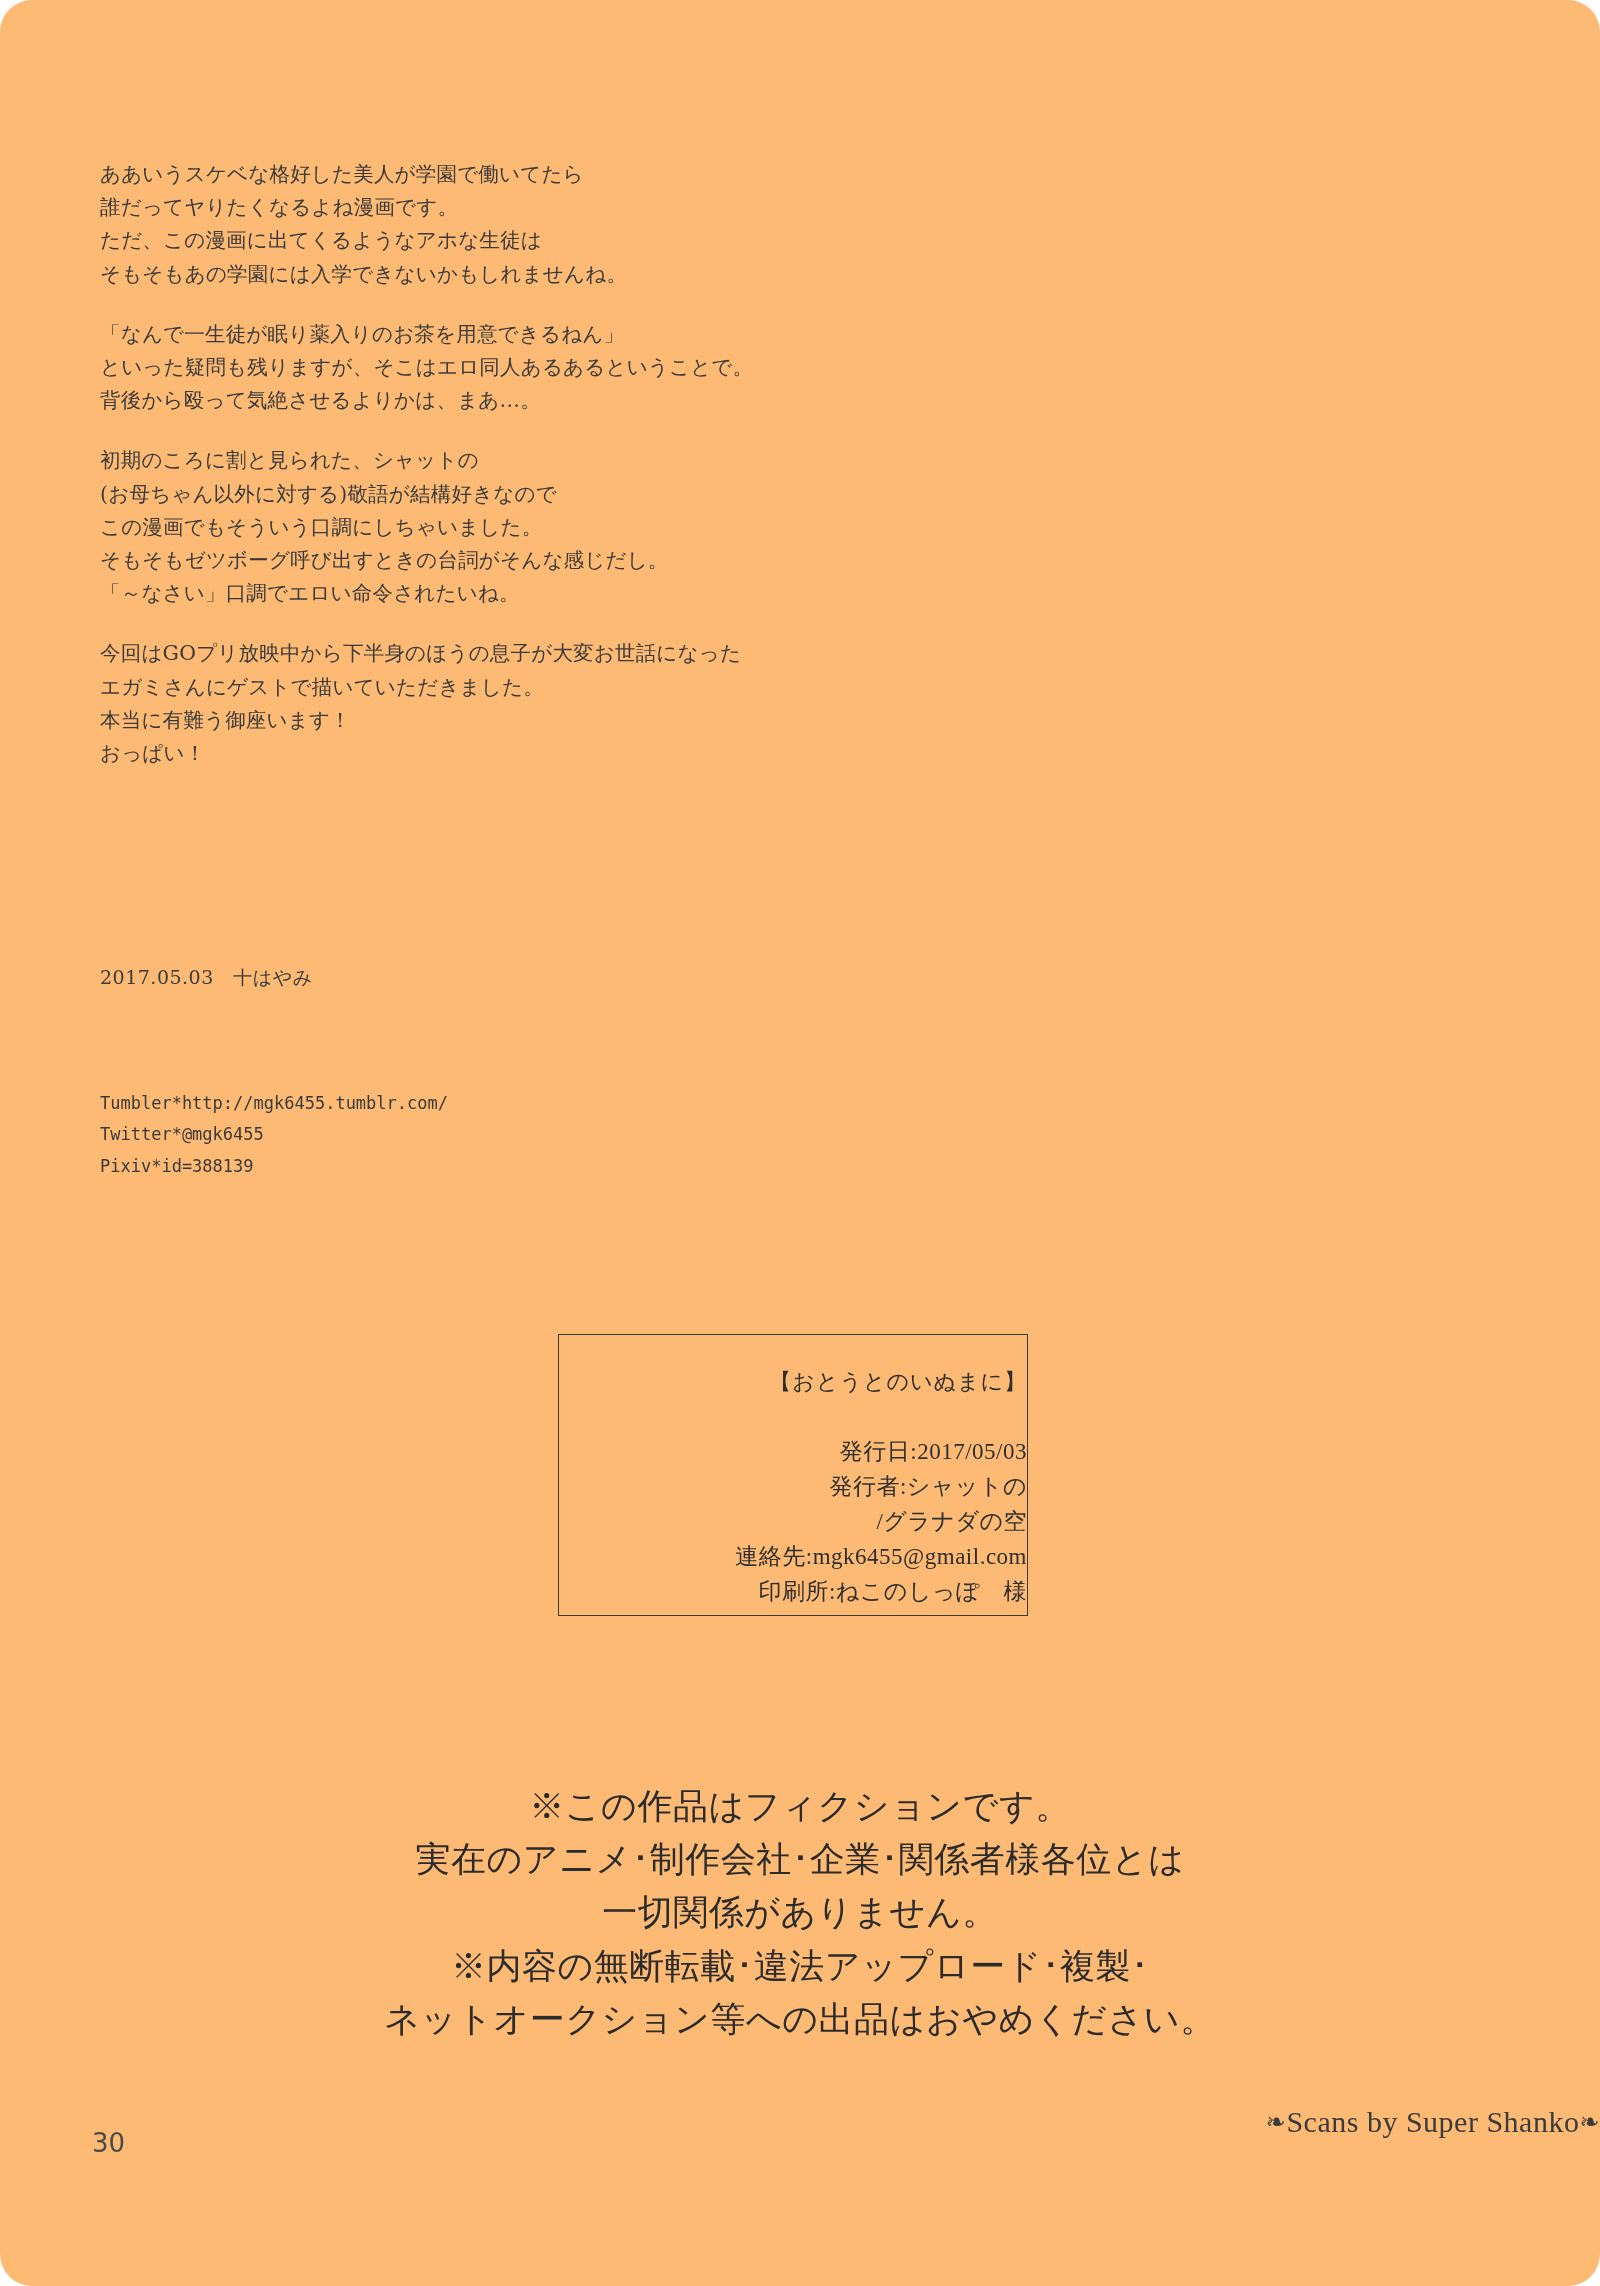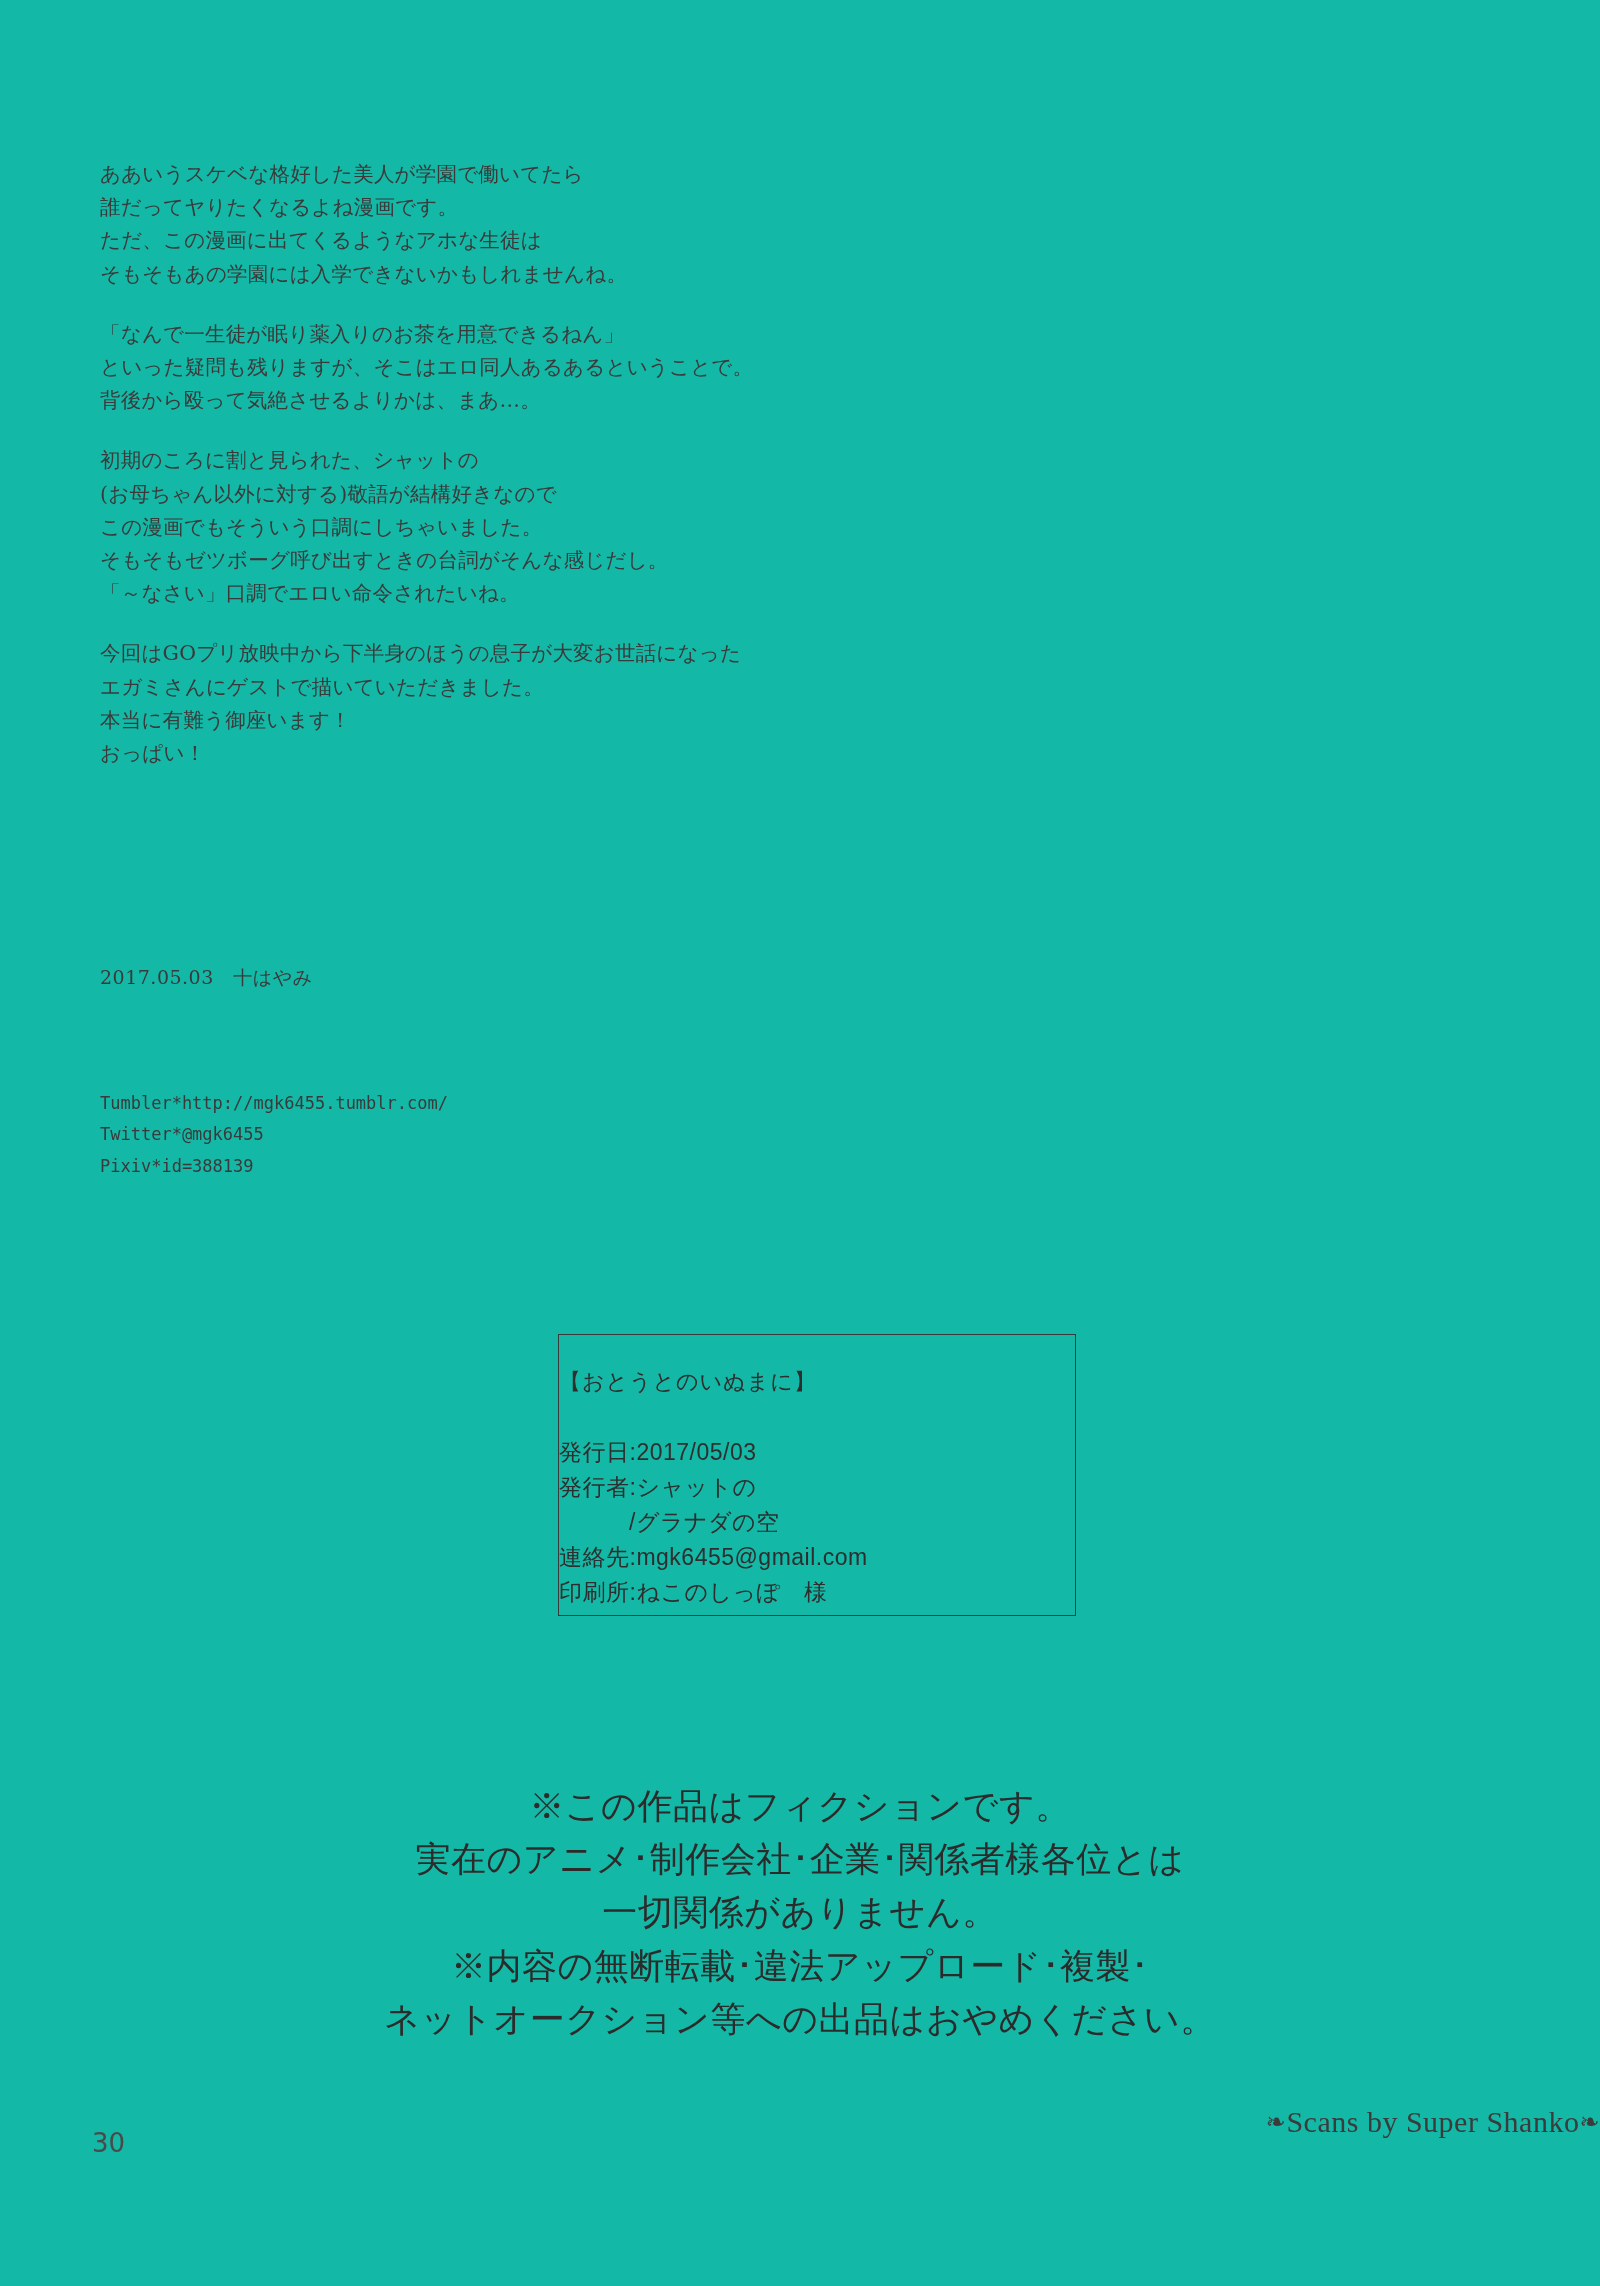--- a/index.html
+++ b/index.html
@@ -12,21 +12,22 @@
     height: 2286px;
     position: relative;
     font-family: "Liberation Serif", serif;
     color: #2b2b2b;
     overflow: hidden;
   }
 
   .page {
     position: absolute;
     inset: 0;
-    background: #14b8a6;
+    background: #fdba74;
+    border-radius: 32px;
   }
 
   
   .afterword {
     position: absolute;
     left: 100px;
     top: 158px;
     width: 900px;
     font-family: "DejaVu Serif", serif;
     font-size: 20.5px;
@@ -61,26 +62,26 @@
     color: #3a3a3a;
     letter-spacing: 0px;
   }
   .contacts div { white-space: pre; }
 
   
   .colophon {
     position: absolute;
     left: 558px;
     top: 1334px;
-    width: 518px;
+    width: 470px;
     height: 282px;
     border: 1.6px solid #3a3a3a;
     box-sizing: border-box;
-    text-align: left;
-    font-family: Liberation Sans, sans-serif;
+    text-align: right;
+    font-family: Liberation Serif, serif;
     color: #2e2e2e;
   }
   .colophon .title {
     margin-top: 32px;
     font-size: 22px;
     letter-spacing: 1px;
   }
   .colophon .lines {
     margin-top: 38px;
     font-size: 23px;

